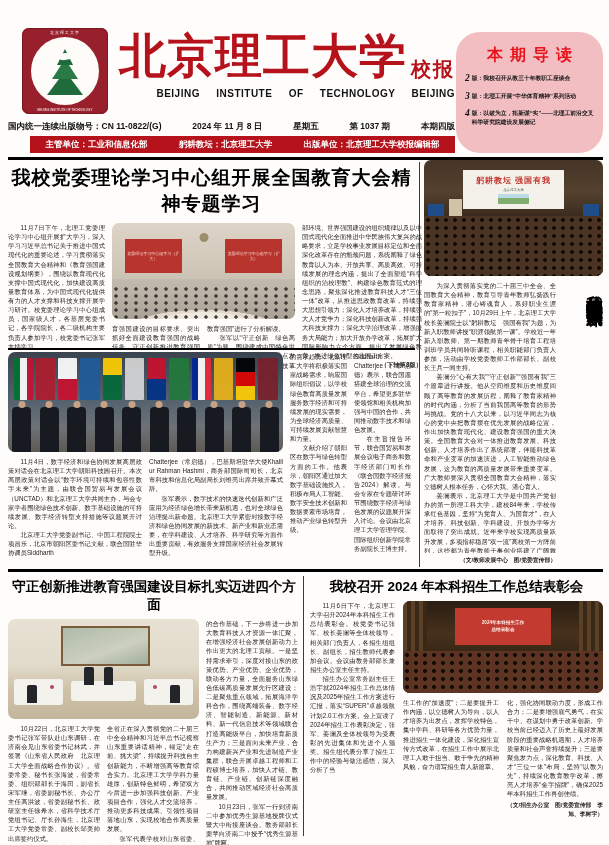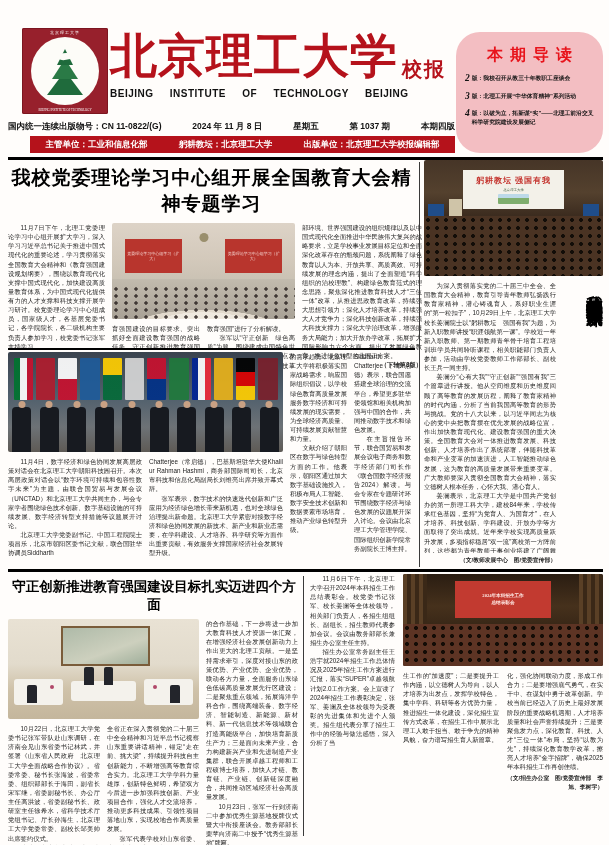--- a/index.html
+++ b/index.html
@@ -11,21 +11,21 @@
   .logo-inner{position:absolute;left:9px;top:9px;width:68px;height:68px;border-radius:50%;
         background:#fdfcf8;overflow:hidden;}
   .ring-text{position:absolute;width:100%;text-align:center;color:#fff;font-size:4px;letter-spacing:1px;}
   .ring-zh{top:2px;}  .ring-en{bottom:2px;font-size:3px;letter-spacing:0;}
   .tree1,.tree2,.tree3{position:absolute;left:50%;transform:translateX(-50%);width:0;height:0;}
   .tree1{top:12px;border-left:8px solid transparent;border-right:8px solid transparent;border-bottom:16px solid #1f6b3c;}
   .tree2{top:22px;border-left:13px solid transparent;border-right:13px solid transparent;border-bottom:20px solid #2a7a46;}
   .tree3{top:34px;border-left:18px solid transparent;border-right:18px solid transparent;border-bottom:24px solid #1f6b3c;}
   .dove{position:absolute;left:50%;top:16px;transform:translateX(-50%) rotate(-12deg);width:14px;height:7px;
         background:#fdfcf8;border-radius:60% 90% 40% 80%;}
-  .masthead{position:absolute;left:110px;top:28px;width:345px;text-align:left;}
+  .masthead{position:absolute;left:110px;top:28px;width:345px;text-align:right;}
   .mast-title{font-family:"Liberation Serif",serif;font-weight:900;font-size:47px;line-height:1.2;
         color:#b5121b;letter-spacing:1px;white-space:nowrap;}
   .mast-sub{font-size:20px;font-weight:900;color:#b5121b;margin-left:4px;position:relative;top:4px;letter-spacing:2px;}
   .mast-en{margin-top:4px;font-size:10px;font-weight:700;color:#111;word-spacing:13px;letter-spacing:.5px;white-space:nowrap;}
   .issue-line{position:absolute;left:8px;top:121px;width:447px;display:flex;justify-content:space-between;
         font-size:8.5px;font-weight:700;color:#111;white-space:nowrap;}
   .red-banner{position:absolute;left:30px;top:136px;width:425px;height:17px;background:#b5121b;color:#fff;
         display:flex;justify-content:space-around;align-items:center;font-size:8.5px;font-weight:700;white-space:nowrap;}
   .digest{position:absolute;left:456px;top:32px;width:147px;height:121px;background:#f3bec2;border-radius:24px;}
   .digest-title{margin-top:13px;text-align:center;color:#e8131b;font-size:16px;font-weight:900;letter-spacing:7px;text-indent:7px;}
@@ -61,21 +61,21 @@
         font-size:16.5px;font-weight:900;line-height:1.15;letter-spacing:1px;color:#000;height:282px;}
   .shandong{position:absolute;left:8px;top:574px;width:292px;}
   .sd-grid{display:grid;grid-template-columns:92px 92px 92px;grid-template-rows:100px 134px;gap:5px 7px;}
   .sd-photo{grid-column:1/3;}
   .sd-col3{grid-column:3;grid-row:1/3;}
   .admissions{position:absolute;left:310px;top:574px;width:293px;}
   .ad-grid{display:grid;grid-template-columns:85px 96px 96px;grid-template-rows:92px 142px;gap:5px 8px;}
   .ad-col1{grid-row:1/3;}
   .ad-photo{grid-column:2/4;}
   
-  .photo{position:relative;overflow:hidden;border-radius:2px;font-family:Liberation Serif, serif;}
+  .photo{position:relative;overflow:hidden;border-radius:7px;}
   
   .ph-conf{background:linear-gradient(180deg,#ddd3c7 0%,#d3c9bb 38%,#c9c1b3 62%,#b7b0a3 100%);}
   .ph-conf .scr{position:absolute;top:17%;width:30%;height:33%;background:#b8352d;color:#f3cfcb;
         display:flex;align-items:center;justify-content:center;font-size:4px;text-align:center;line-height:1.3;padding:1px;}
   .ph-conf .scr.l{left:7%;} .ph-conf .scr.r{right:7%;}
   .ph-conf .emblem{position:absolute;left:50%;top:10%;transform:translateX(-50%);width:9px;height:9px;border-radius:50%;background:#9a8f6d;}
   .ph-conf .tables{position:absolute;bottom:0;left:0;right:0;height:42%;
         background:
           radial-gradient(ellipse 58% 70% at 50% 115%, #efe9df 45%, transparent 46%),
           radial-gradient(ellipse 75% 95% at 50% 130%, #e2dacd 55%, transparent 56%),
@@ -332,20 +332,21 @@
           <p>林武代表山东省委、省政府对张军一行的到来表示欢迎，向北京理工大学长期以来给予山东的支持表示感谢，并介绍了山东经济社会发展情况。他表示，山东是人口大省、文化大省、经济大省，也是教育大省。当前，</p>
         </div>
       <div class="bodytext cont">
           <p>全省正在深入贯彻党的二十届三中全会精神和习近平总书记视察山东重要讲话精神，锚定“走在前、挑大梁”，持续提升科技自主创新能力，不断增强高等教育综合实力。北京理工大学学科力量雄厚，创新特色鲜明，希望双方今后进一步加强科技创新、产业项目合作，强化人才交流培养，推动更多科技成果、引领性项目落地山东，实现校地合作高质量发展。</p>
           <p>张军代表学校对山东省委、省政府表示感谢，并简要介绍了学校事业发展情况。他表示，山东区位优势明显，经济实力雄厚，产业发展强劲。北理工与山东有良好</p>
         </div>
     </div>
   </div>
 
   <div class="admissions">
+    <h3 class="headline">我校召开 2024 年本科招生工作总结表彰会</h3>
     <div class="ad-grid">
       <div class="bodytext ad-col1" style="height:239px;">
           <p>11月6日下午，北京理工大学召开2024年本科招生工作总结表彰会。校党委书记张军、校长姜澜等全体校领导，相关部门负责人，各招生组组长、副组长，招生教师代表参加会议。会议由教务部部长兼招生办公室主任主持。</p>
           <p>招生办公室常务副主任王浩宇就2024年招生工作总体情况及2025年招生工作方案进行汇报，落实“SUPER”卓越领航计划2.0工作方案。会上宣读了2024年招生工作表彰决定，张军、姜澜及全体校领导为受表彰的先进集体和先进个人颁奖。招生组代表分享了招生工作中的经验与做法感悟，深入分析了当</p>
         </div>
       <div class="photo ph-aud ad-photo" style="height:92px;">
         <div class="wall l"></div>
         <div class="wall r"></div>
         <div class="screen">
           <span>2024年本科招生工作</span>

